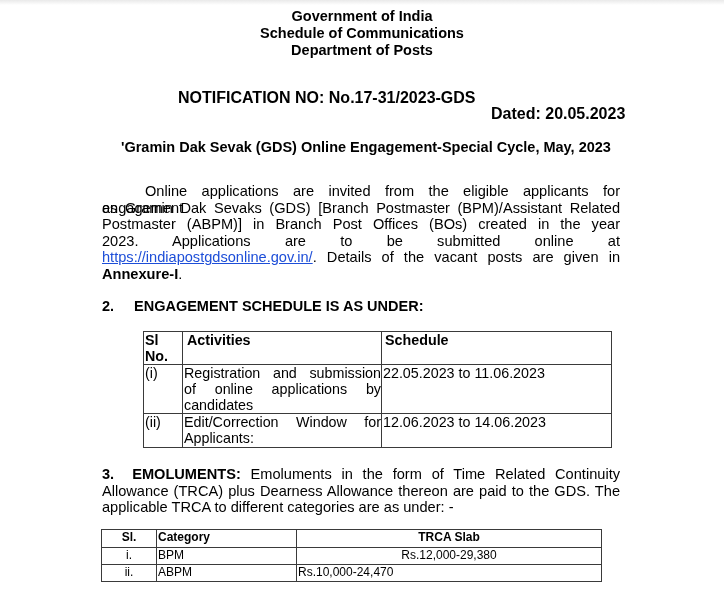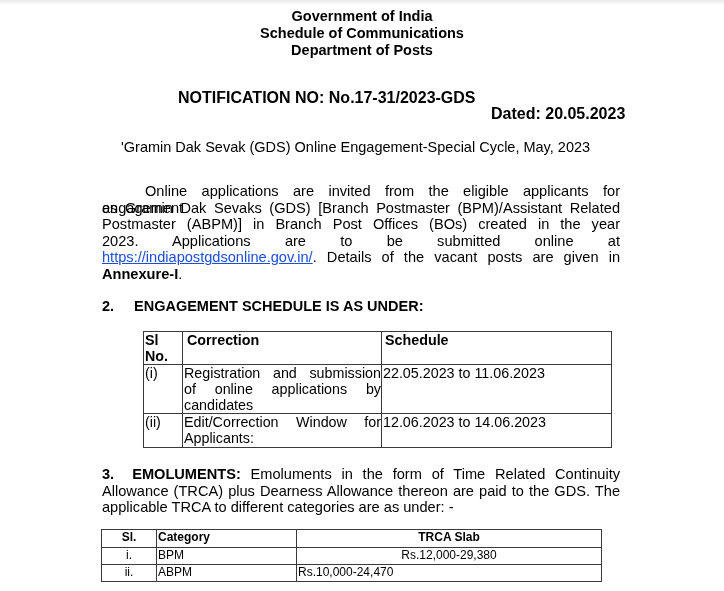--- a/index.html
+++ b/index.html
@@ -8,21 +8,21 @@
     background: #ffffff; color: #000;
     font-family: "Liberation Sans", sans-serif;
   }
   .topshade {
     position: absolute; left: 0; top: 0; width: 724px; height: 5px;
     background: linear-gradient(#e9e9e9, #ffffff);
   }
   .abs { position: absolute; white-space: nowrap; }
   .hdr { left: 0; width: 724px; text-align: center; font-weight: bold; font-size: 14.5px; }
   .notif { font-weight: bold; font-size: 16px; }
-  .title { font-weight: normal; font-size: 14.5px; }
+  .title { font-weight: bold; font-size: 14.5px; }
   .para {
     position: absolute; left: 102px; width: 518px; font-size: 14.6px; line-height: 16.6px;
     text-align: justify; text-align-last: auto;
   }
   .para .indent { display: inline-block; width: 43px; }
   .line { display: block; text-align: justify; text-align-last: justify; height: 16.6px; white-space: normal; }
   .line.last { text-align-last: left; }
   a.link { color: #1d4ed8; }
   .bold { font-weight: bold; }
   .sechead { font-weight: bold; font-size: 14.5px; }
@@ -70,21 +70,21 @@
   <span class="line last"><span class="bold">Annexure-I</span><span>.</span></span>
 </div>
 
 <div class="abs sechead" style="left:102px; top:298px;">2.</div>
 <div class="abs sechead" style="left:134px; top:298px;">ENGAGEMENT SCHEDULE IS AS UNDER:</div>
 
 <table class="sched">
   <tbody>
       <tr class="head">
     <td style="width:37px;"><span>Sl</span><br><span>No.</span></td>
-    <td style="width:194px; padding-left:4px;">Correction</td>
+    <td style="width:194px; padding-left:4px;">Activities</td>
     <td style="width:226px; padding-left:3px;">Schedule</td>
   </tr>
   <tr class="r1">
     <td>(i)</td>
     <td>
       <span class="cj">Registration and submission</span>
       <span class="cj">of online applications by</span>
       <span class="cj last">candidates</span>
     </td>
     <td>22.05.2023 to 11.06.2023</td>

